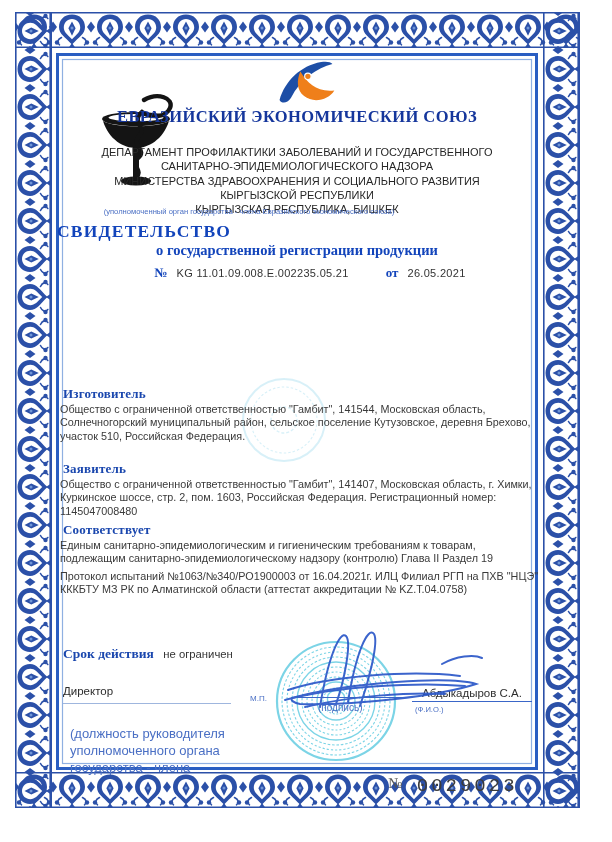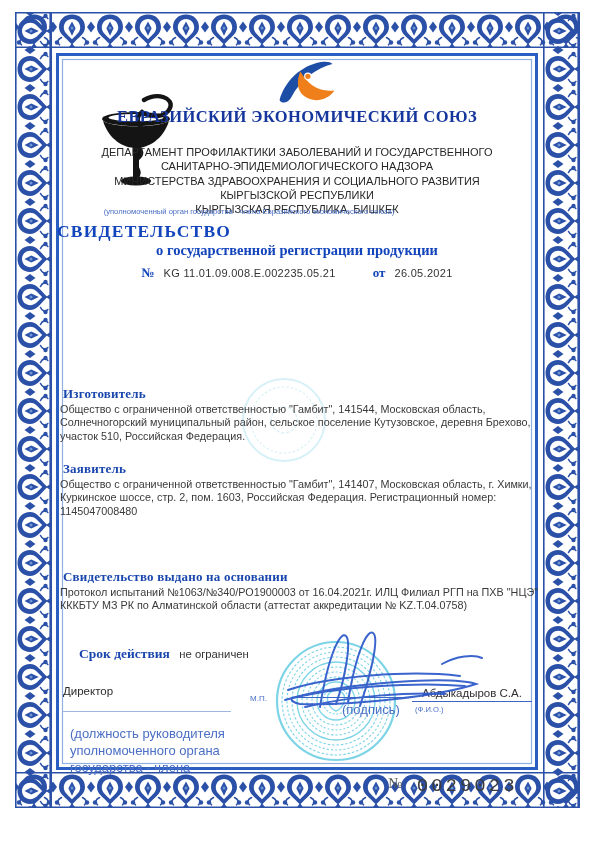--- a/index.html
+++ b/index.html
@@ -37,46 +37,46 @@
   .dept{left:57px;top:145px;width:480px;text-align:center;font-size:11px;
     line-height:14.3px;color:#262626;}
   .auth-note{left:57px;top:207px;width:384px;text-align:center;font-size:7.6px;
     color:var(--smallnote-blue);}
   .doc-title{left:57px;top:221px;width:480px;text-align:left;
     font-family:"Liberation Serif",serif;font-weight:700;font-size:17.5px;
     letter-spacing:1.2px;color:#1244bb;}
   .doc-subtitle{left:57px;top:242px;width:480px;text-align:center;
     font-family:"Liberation Serif",serif;font-weight:700;font-size:14.5px;
     color:#1244bb;}
-  .number-row{left:57px;top:265px;width:480px;text-align:center;font-size:11px;color:#333;}
+  .number-row{left:70px;top:265px;width:480px;text-align:center;font-size:11px;color:#333;}
   .number-row .blue-lbl{font-family:"Liberation Serif",serif;font-weight:700;
     font-size:13px;color:#1244bb;}
   .number-row .ot{margin-left:34px;}
   .number-row .val{margin-left:6px;letter-spacing:.3px;}
 
   
   .sec{left:60px;width:478px;}
   .sec h3{font-family:"Liberation Serif",serif;font-weight:700;font-size:13px;
     color:var(--heading-blue);letter-spacing:.2px;margin-left:3px;}
   .sec p{font-size:10.8px;line-height:13.4px;color:var(--text-dark);margin-top:1px;}
   .sec0{top:295px;} .sec1{top:386px;} .sec2{top:461px;} .sec3{top:522px;} .sec4{top:569px;}
 
-  .validity{left:60px;top:644px;width:478px;padding-left:16px;}
+  .validity{left:60px;top:644px;width:478px;}
   .validity .h{font-family:"Liberation Serif",serif;font-weight:700;font-size:13.5px;
     color:var(--heading-blue);margin-left:3px;}
   .validity .v{font-size:11.3px;color:#333;margin-left:5px;}
 
   
   .director{left:63px;top:685px;width:168px;border-bottom:1px solid #9fb6de;
-    padding-bottom:14px;font-size:11.5px;color:#2b2b2b;}
+    padding-bottom:6px;font-size:11.5px;color:#2b2b2b;}
   .pos-note{left:70px;top:726px;width:200px;font-size:13px;line-height:16.8px;
     color:var(--smallnote-blue);}
   .mp-label{left:250px;top:694px;font-size:8px;color:var(--smallnote-blue);z-index:6;}
   .sig-line{left:295px;top:697px;width:108px;border-top:1.5px solid #3a66c8;z-index:6;}
-  .sig-caption{left:318px;top:702px;font-size:13px;color:var(--smallnote-blue);z-index:6;padding-left:24px;}
+  .sig-caption{left:318px;top:702px;font-size:10px;color:var(--smallnote-blue);z-index:6;}
   .signer{left:412px;top:687px;width:120px;border-bottom:1.5px solid #3a66c8;
     padding-bottom:2px;font-size:11.5px;color:#2e2e2e;text-align:center;}
   .name-caption{left:415px;top:705px;font-size:7.6px;color:var(--smallnote-blue);text-align:center;}
 
   .serial{left:388px;top:775px;}
   .serial .no{font-family:"Liberation Serif",serif;font-size:15px;color:#555;vertical-align:3px;}
   .serial .digits{font-family:"Liberation Mono",monospace;font-size:19px;
     letter-spacing:3px;color:#3c3c3c;margin-left:10px;}
 
   .z1{z-index:1;} .z2{z-index:2;} .z3{z-index:3;} .z4{z-index:4;}
@@ -177,23 +177,26 @@
   <div class="abs z2 sec sec1">
     <h3>Изготовитель</h3>
     <p>Общество с ограниченной ответственностью "Гамбит", 141544, Московская область, Солнечногорский муниципальный район, сельское поселение Кутузовское, деревня Брехово, участок 510, Российская Федерация.</p>
   </div>
 
   <div class="abs z2 sec sec2">
     <h3>Заявитель</h3>
     <p>Общество с ограниченной ответственностью "Гамбит", 141407, Московская область, г. Химки, Куркинское шоссе, стр. 2, пом. 1603, Российская Федерация. Регистрационный номер: 1145047008480</p>
   </div>
 
+  <div class="abs z2 sec sec3">
+    <h3>Соответствует</h3>
+    <p>Единым санитарно-эпидемиологическим и гигиеническим требованиям к товарам, подлежащим санитарно-эпидемиологическому надзору (контролю) Глава II Раздел 19</p>
+  </div>
 
   <div class="abs z2 sec sec4">
-    <h3>Свидетельство выдано на основании</h3>
     <p>Протокол испытаний №1063/№340/РО1900003 от 16.04.2021г. ИЛЦ Филиал РГП на ПХВ "НЦЭ" КККБТУ МЗ РК по Алматинской области (аттестат аккредитации № KZ.Т.04.0758)</p>
   </div>
 
   <div class="abs z2 validity">
     <span class="h">Срок действия</span>
     <span class="v">не ограничен</span>
   </div>
 
   <svg class="abs z3" style="left:272px;top:637px;opacity:.85;" width="128" height="128" viewBox="0 0 128 128">
     <g fill="none" stroke="var(--stamp-cyan)">

